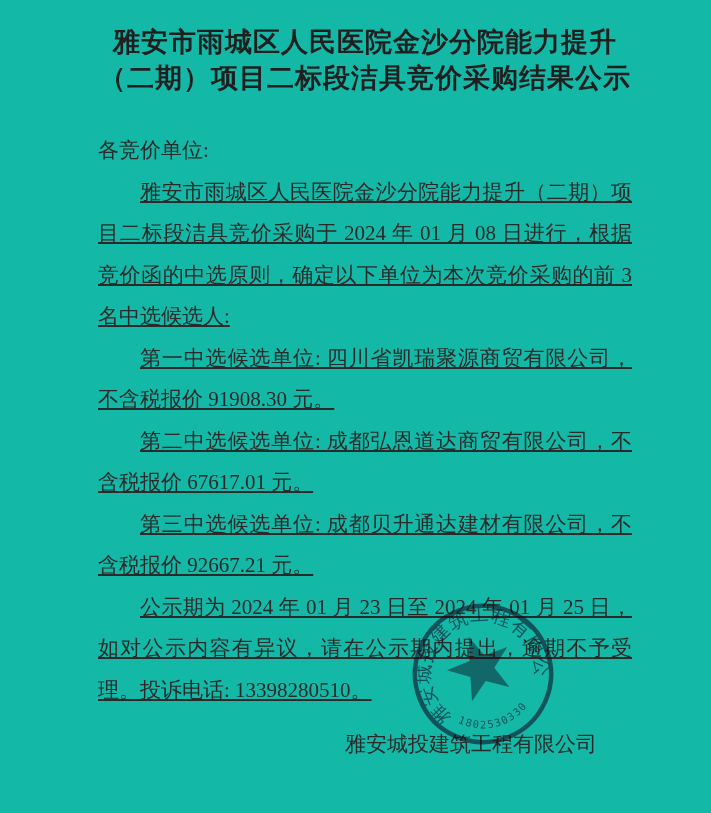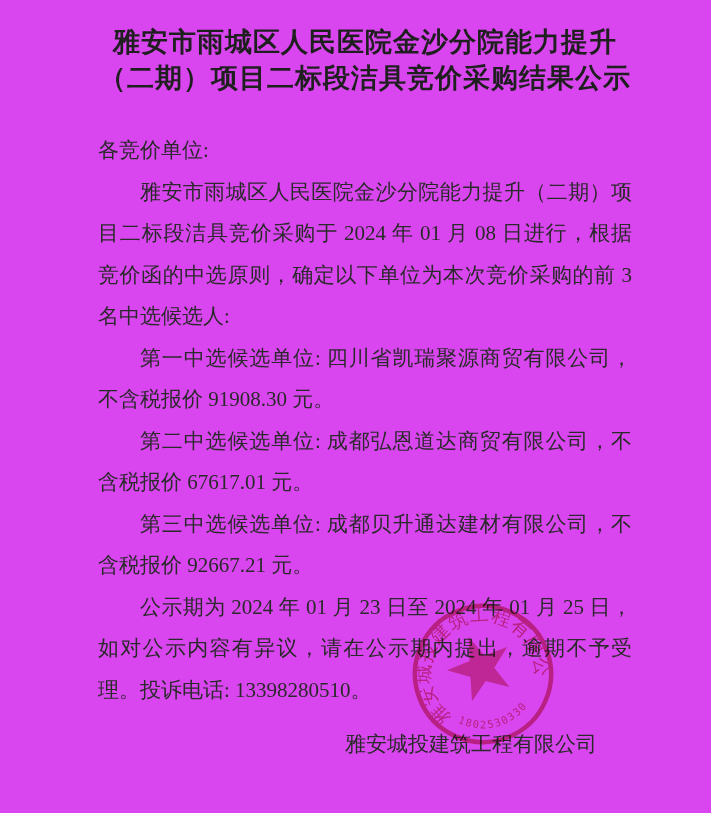--- a/index.html
+++ b/index.html
@@ -4,21 +4,21 @@
 <style>
   html, body {
     margin: 0;
     padding: 0;
     background: #ffffff;
   }
   .page {
     position: relative;
     width: 711px;
     height: 813px;
-    background: #d946ef;
+    background: #14b8a6;
     overflow: hidden;
     box-sizing: border-box;
     padding: 24px 79px 0 98px;
     color: #262626;
   }
   .doc-title {
     font-family: "Liberation Sans", "DejaVu Sans", sans-serif;
     font-weight: 700;
     font-size: 27px;
     line-height: 36px;
@@ -33,20 +33,21 @@
     font-size: 21px;
     line-height: 41.5px;
     text-align: justify;
     color: #2a2a2a;
   }
   .doc-body p {
     margin: 0;
   }
   .doc-body p.indent {
     text-indent: 2em;
+    text-decoration: underline;
   }
   .sig-block {
     margin-top: 13px;
     font-family: "Liberation Serif", "DejaVu Serif", serif;
     font-size: 21px;
     line-height: 40px;
     text-align: right;
     padding-right: 35px;
     color: #2a2a2a;
     position: relative;

